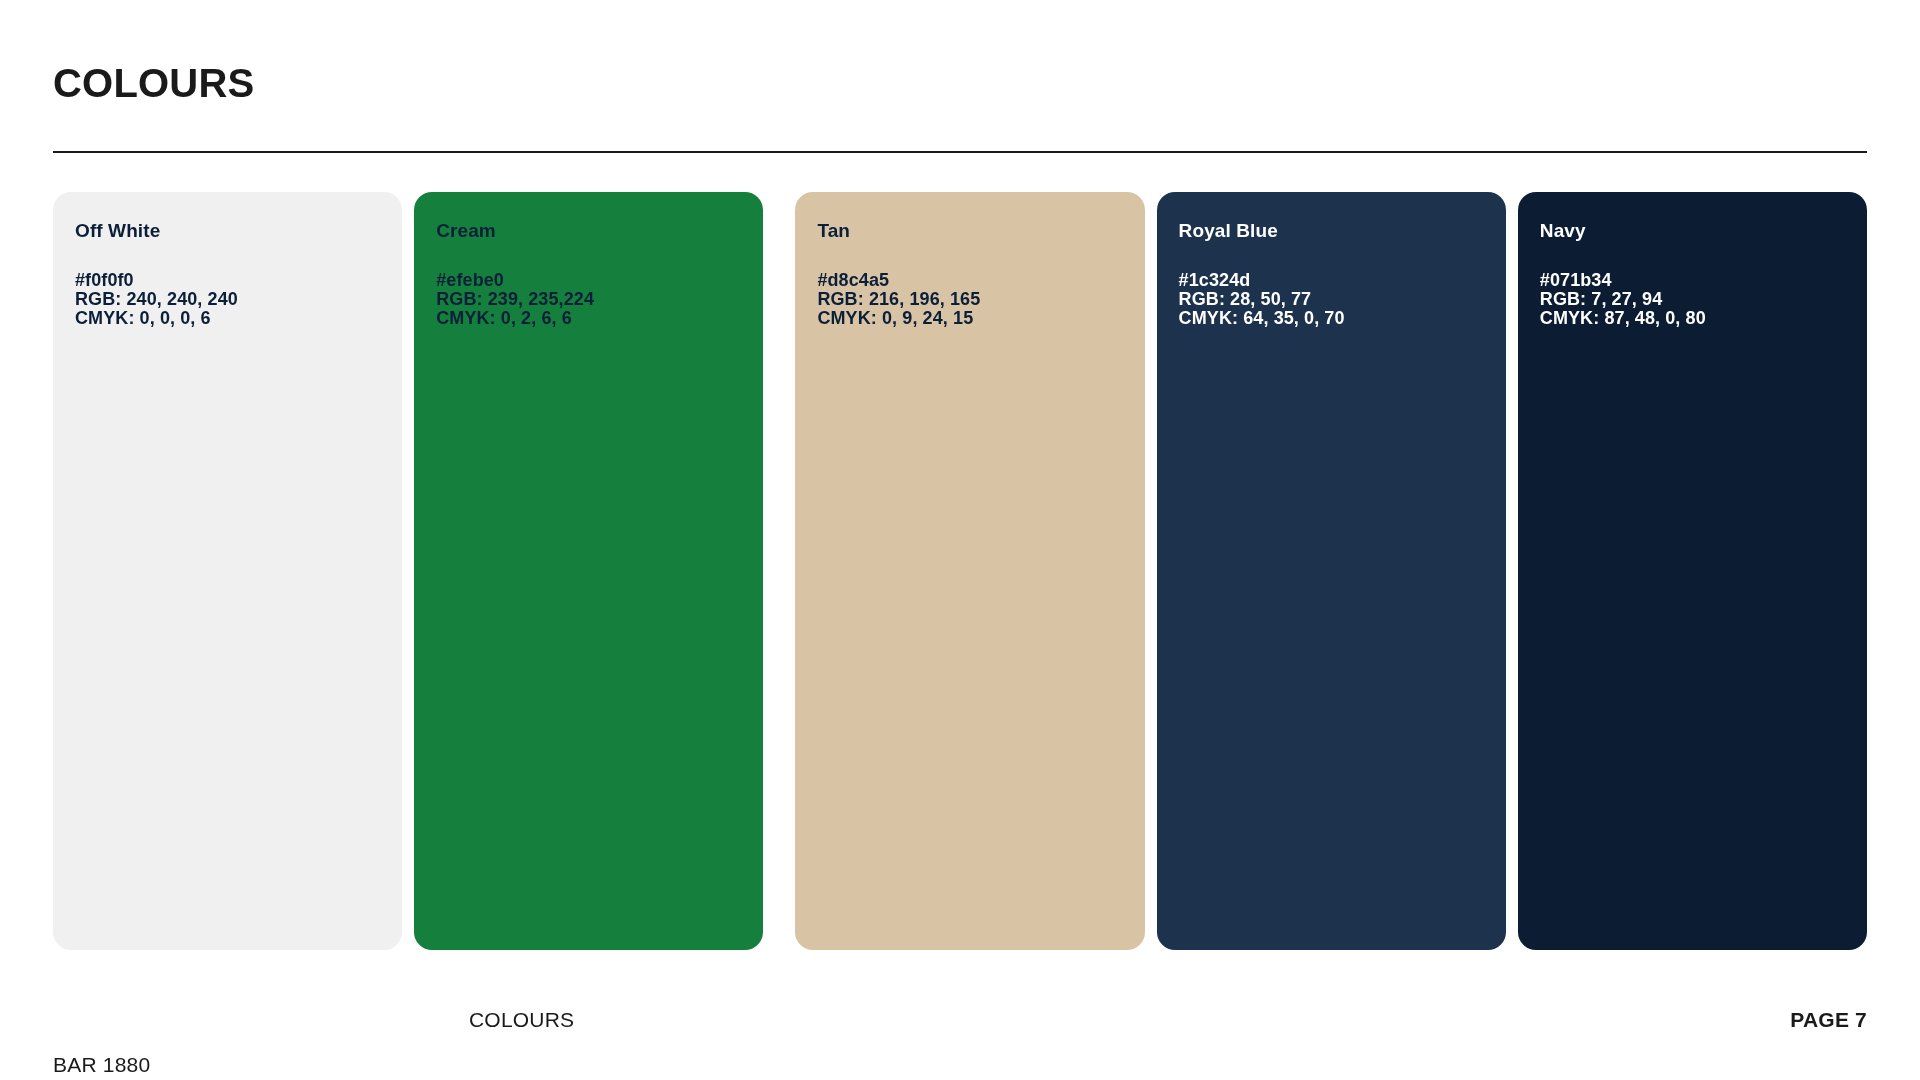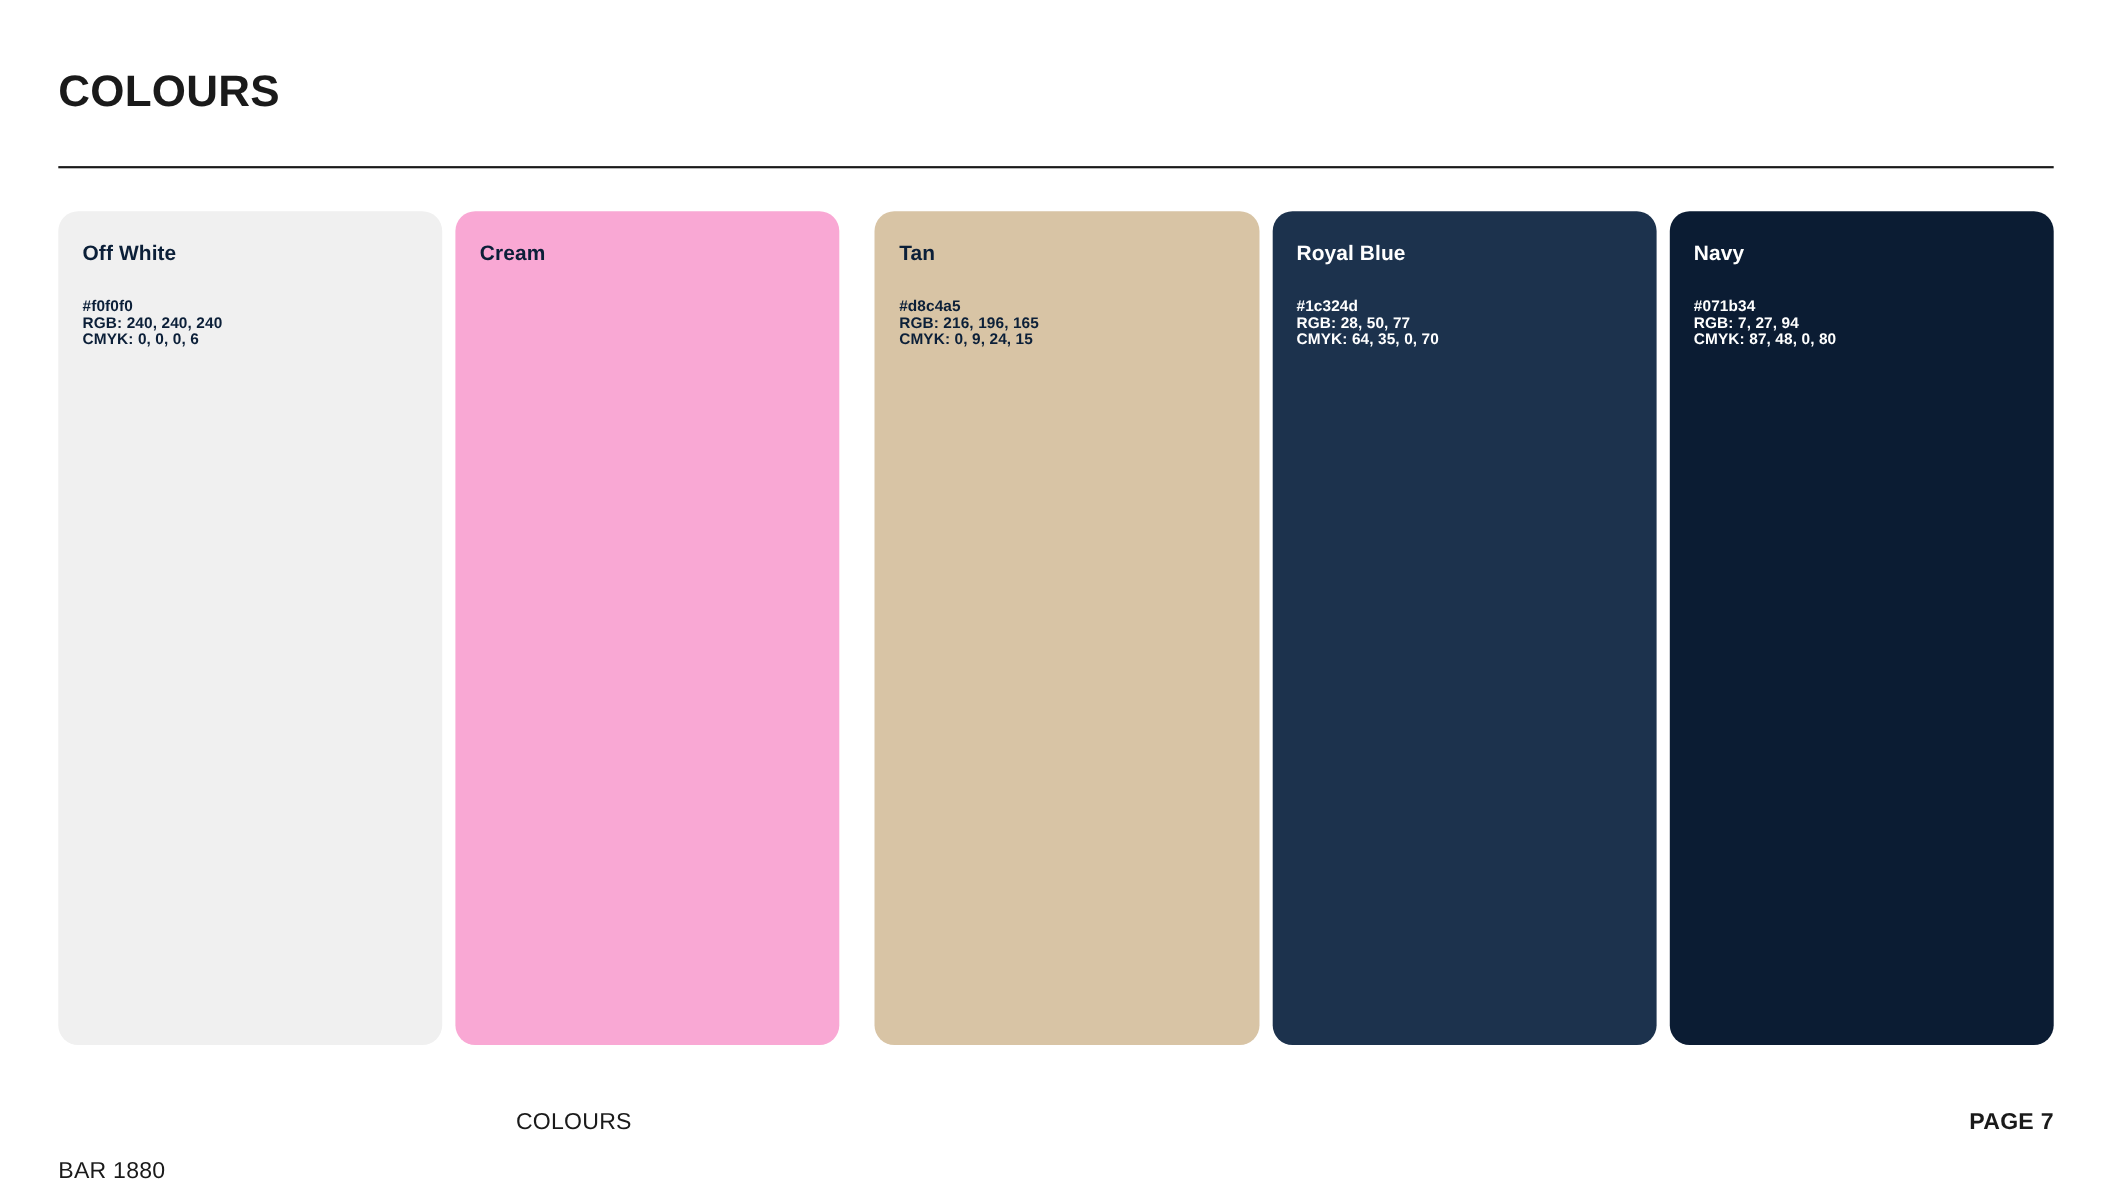--- a/index.html
+++ b/index.html
@@ -69,21 +69,21 @@
 
   .swatch-name {
     font-size: 19px;
     font-weight: 700;
     letter-spacing: 0.1px;
     line-height: 1.2;
     margin: 0 0 28px 0;
   }
 
   .swatch-specs {
-    font-size: 14px;
+    font-size: 18px;
     font-weight: 700;
     line-height: 1.07;
     letter-spacing: 0.1px;
   }
 
   .swatch-specs .spec-line {
     display: block;
     white-space: nowrap;
   }
 
@@ -139,22 +139,27 @@
   <div class="swatch-grid">
 
   <div class="swatch-card tone-dark" style="background: rgb(240, 240, 240);">
         <div class="swatch-name">Off White</div>
         <div class="swatch-specs">
           <span class="spec-line">#f0f0f0</span>
           <span class="spec-line">RGB: 240, 240, 240</span>
           <span class="spec-line">CMYK: 0, 0, 0, 6</span>
         </div>
       </div>
-      <div class="swatch-card tone-dark" style="background: #f9a8d4;">
+      <div class="swatch-card tone-dark" style="background: #15803d;">
         <div class="swatch-name">Cream</div>
+        <div class="swatch-specs">
+          <span class="spec-line">#efebe0</span>
+          <span class="spec-line">RGB: 239, 235,224</span>
+          <span class="spec-line">CMYK: 0, 2, 6, 6</span>
+        </div>
       </div>
       <div class="swatch-card tone-dark" style="background: rgb(216, 196, 165); margin-left: 20px;">
         <div class="swatch-name">Tan</div>
         <div class="swatch-specs">
           <span class="spec-line">#d8c4a5</span>
           <span class="spec-line">RGB: 216, 196, 165</span>
           <span class="spec-line">CMYK: 0, 9, 24, 15</span>
         </div>
       </div>
       <div class="swatch-card tone-light" style="background: rgb(28, 50, 77);">

